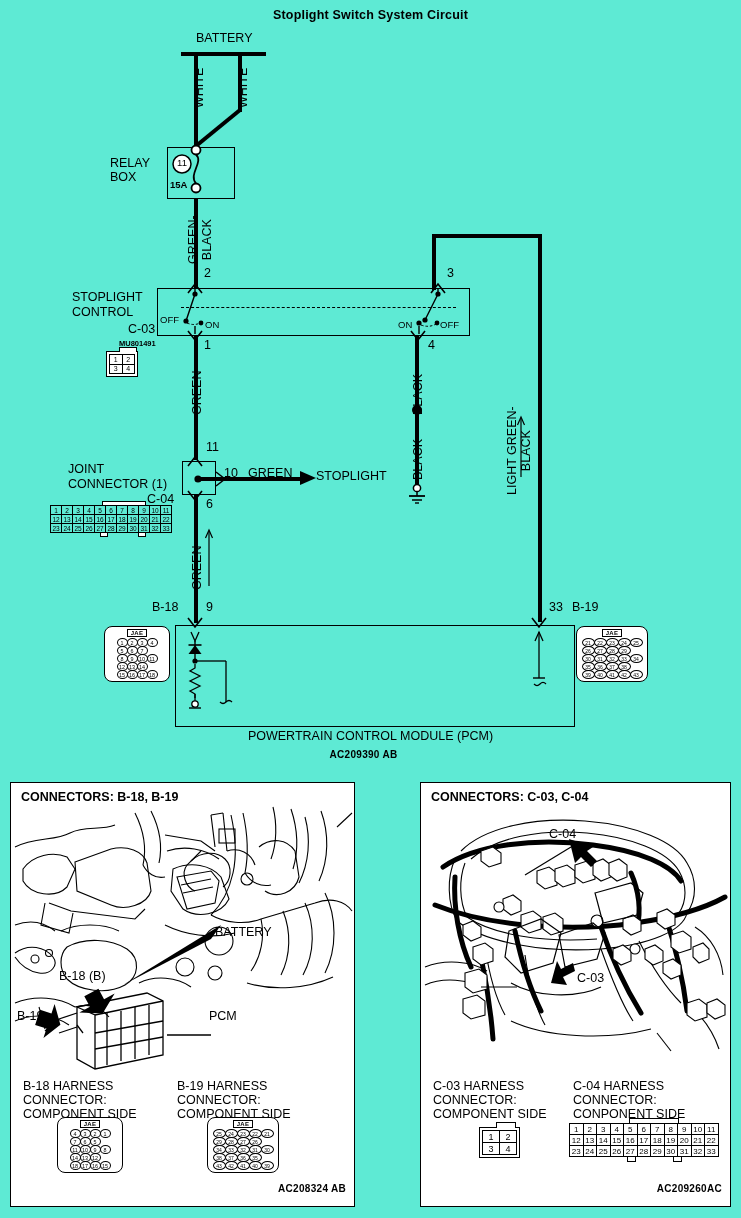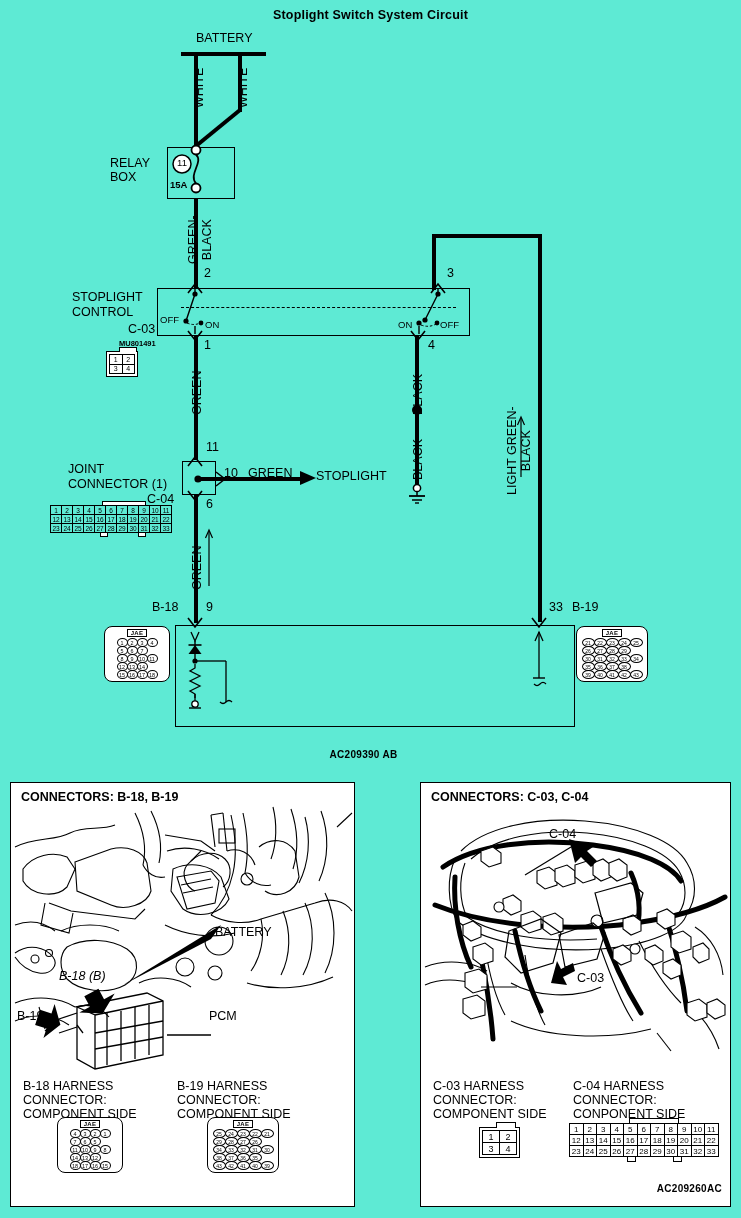--- a/index.html
+++ b/index.html
@@ -462,20 +462,21 @@
             <div class="jae-pin w">39</div>
             <div class="jae-pin w">40</div>
             <div class="jae-pin w">41</div>
             <div class="jae-pin w">42</div>
             <div class="jae-pin w">43</div>
           </div>
         </div>
     </div>
   </div>
 
+  <div class="abs txt lbl" style="left:0;top:729px;width:741px;text-align:center;">POWERTRAIN CONTROL MODULE (PCM)</div>
 
   <div class="abs txt code" style="left:0;top:749px;width:727px;text-align:center;">AC209390 AB</div>
 
   <div class="abs panel" style="left:10px;top:782px;width:345px;height:425px;">
 
     <div class="txt panel-head" style="position:absolute;left:10px;top:7px;">CONNECTORS: B-18, B-19</div>
 
     <div style="position:absolute;left:4px;top:24px;width:337px;height:265px;">
       <svg width="337" height="265" viewBox="0 0 337 265">
         <g stroke="#000" fill="none" stroke-width="1.1">
@@ -554,21 +555,21 @@
         <line x1="152" y1="228" x2="196" y2="228" stroke="#000" stroke-width="1.3"></line>
 
         <path d="M70 170 L 82 170 L 82 158 L 94 178 L 82 198 L 82 186 L 70 186 Z" fill="#000" transform="translate(0,18) rotate(62 82 178)"></path>
 
         <path d="M22 206 L 34 206 L 34 196 L 46 214 L 34 232 L 34 222 L 22 222 Z" fill="#000" transform="rotate(18 34 214)"></path>
       </svg>
     </div>
 
     <div class="txt lbl" style="position:absolute;left:50px;top:975px;"></div>
     <div class="txt lbl" style="position:absolute;left:204px;top:142px;">BATTERY</div>
-    <div class="txt lbl" style="position:absolute;left:48px;top:186px;font-style:italic;">B-18 (B)</div>
+    <div class="txt lbl" style="position:absolute;left:48px;top:186px;">B-18 (B)</div>
     <div class="txt lbl" style="position:absolute;left:6px;top:226px;">B-19</div>
     <div class="txt lbl" style="position:absolute;left:198px;top:226px;">PCM</div>
 
     <div class="txt lbl" style="position:absolute;left:12px;top:296px;">B-18 HARNESS
 CONNECTOR:
 COMPONENT SIDE</div>
     <div class="txt lbl" style="position:absolute;left:166px;top:296px;">B-19 HARNESS
 CONNECTOR:
 COMPONENT SIDE</div>
 
@@ -641,20 +642,21 @@
               <div class="jae-pin w">43</div>
               <div class="jae-pin w">42</div>
               <div class="jae-pin w">41</div>
               <div class="jae-pin w">40</div>
               <div class="jae-pin w">39</div>
             </div>
           </div>
       </div>
     </div>
 
+    <div class="txt code" style="position:absolute;left:0;top:400px;width:335px;text-align:right;">AC208324 AB</div>
   </div>
 
   <div class="abs panel" style="left:420px;top:782px;width:311px;height:425px;">
 
     <div class="txt panel-head" style="position:absolute;left:10px;top:7px;">CONNECTORS: C-03, C-04</div>
 
     <div style="position:absolute;left:4px;top:24px;width:303px;height:245px;">
       <svg width="303" height="245" viewBox="0 0 303 245">
         <g stroke="#000" fill="none" stroke-width="1.1">
           <path d="M36 44 C 60 20, 110 10, 160 14 C 210 18, 250 34, 262 56"></path>

